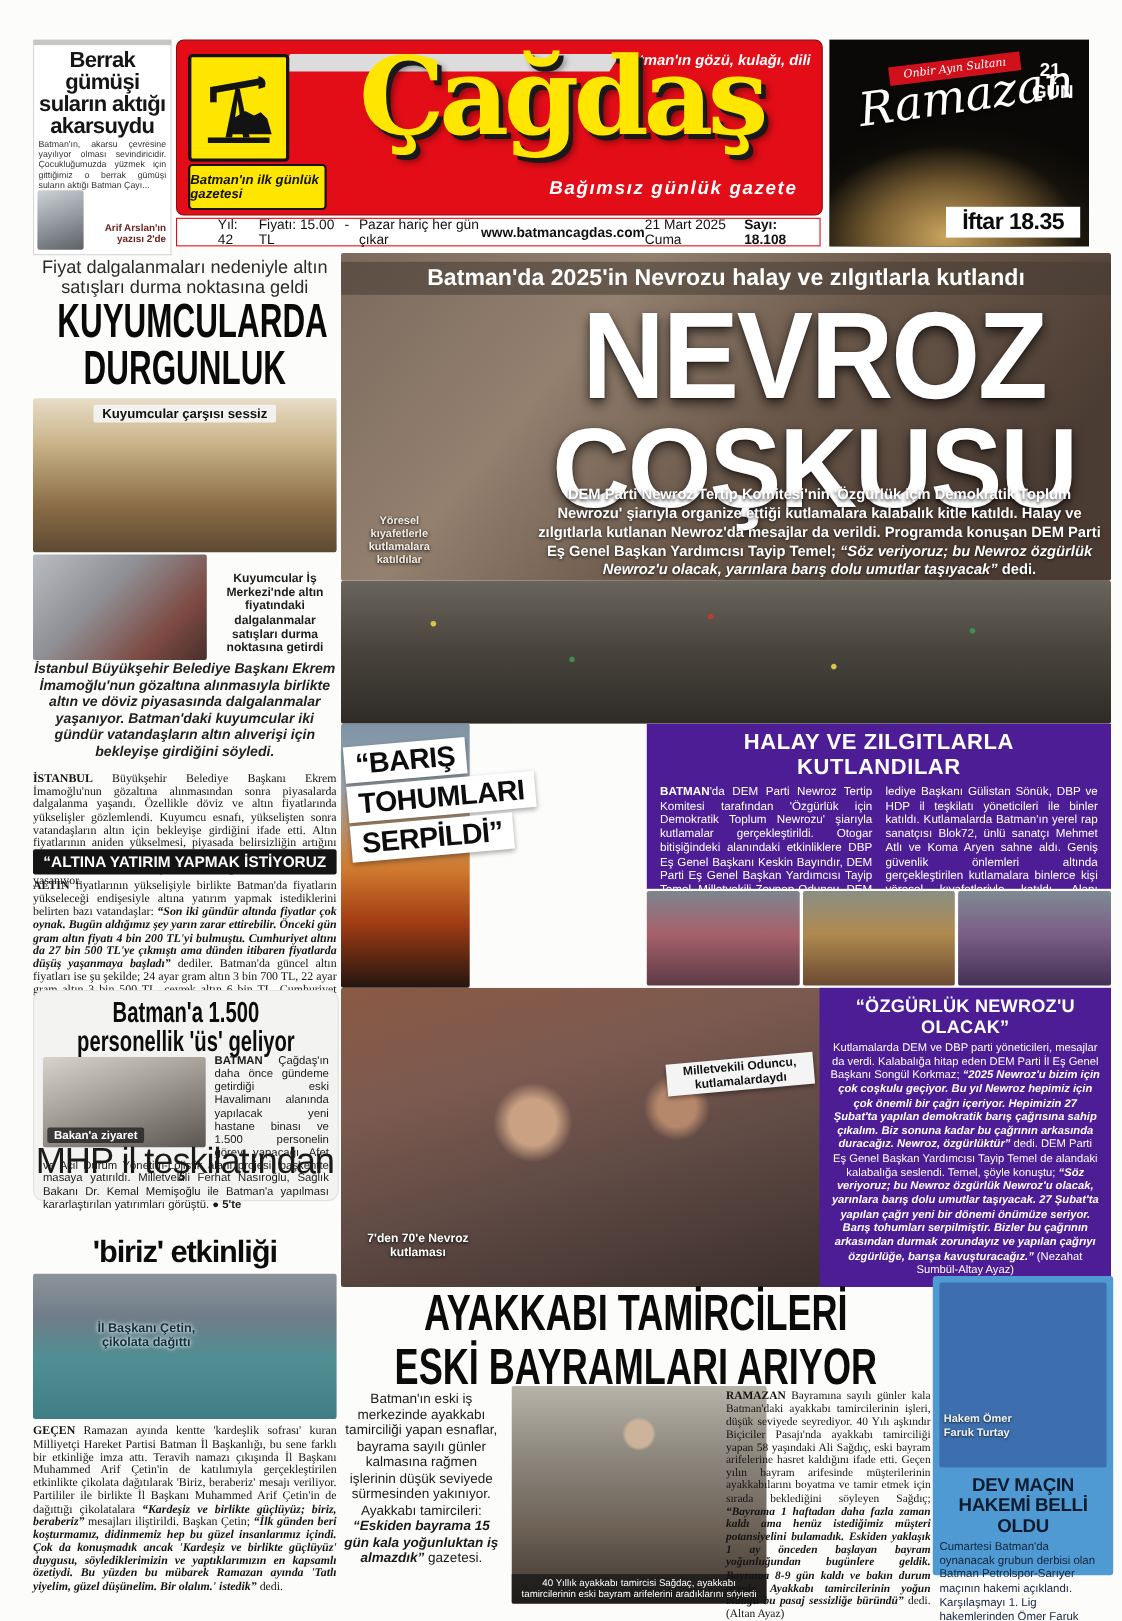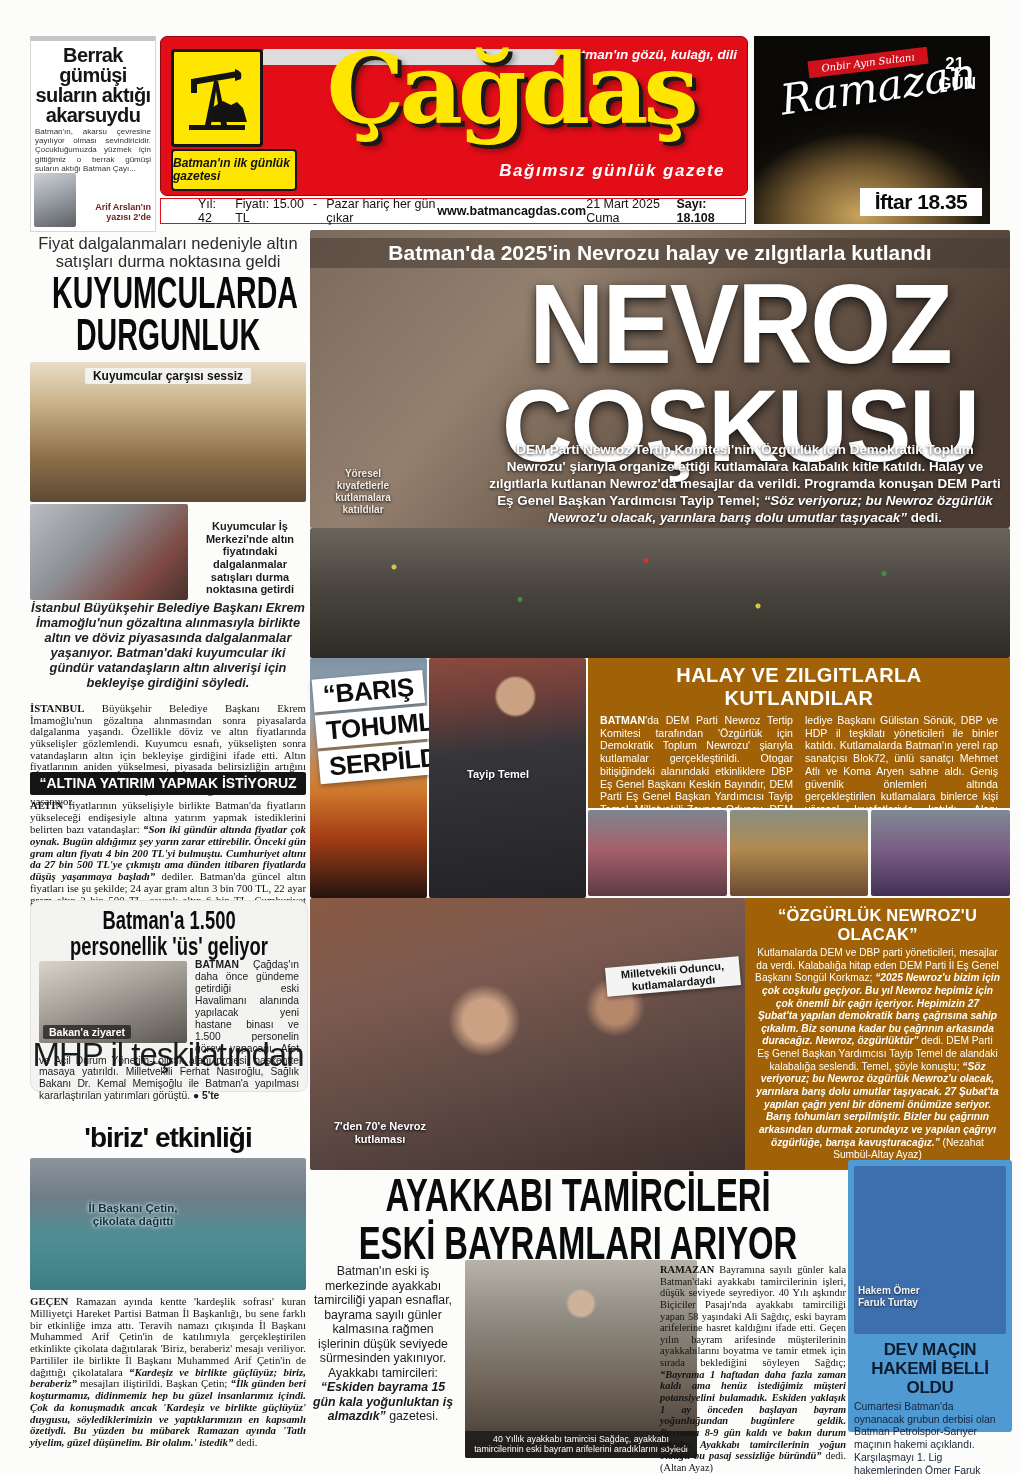--- a/index.html
+++ b/index.html
@@ -97,21 +97,21 @@
        linear-gradient(180deg,#6a655c 0%,#4a463f 45%,#2e2b26 100%);}
   .ph-fire{left:310px;top:658px;width:117px;height:240px;
      background:linear-gradient(180deg,#7e93a5 0%,#9aa7b0 22%,#d07a2e 55%,#a33d14 75%,#241510 100%);}
   .quote-stack{position:absolute;left:316px;top:672px;transform:rotate(-5deg);}
   .quote-stack div{background:#fff;color:#0d0d0d;font-weight:bold;font-size:26px;letter-spacing:-0.5px;
                    padding:1px 10px;margin-bottom:3px;width:max-content;box-shadow:0 2px 5px rgba(0,0,0,.35);}
   .ph-temel{left:429px;top:658px;width:157px;height:240px;
      background:radial-gradient(circle 30px at 55% 16%,#caa183 0 60%,transparent 70%),
                 linear-gradient(175deg,#8b4a3e 0%,#6e3f3a 18%,#35353a 40%,#232327 100%);}
   .temel-cap{position:absolute;left:34px;top:110px;width:70px;text-align:center;color:#fff;font-weight:bold;font-size:11px;line-height:1.2;text-shadow:0 1px 2px #000;}
-  .redbox{background:#a16207;color:#fff;box-sizing:border-box;}
+  .redbox{background:#4c1d95;color:#fff;box-sizing:border-box;}
   .redbox1{left:588px;top:658px;width:422px;height:150px;padding:6px 12px;}
   .rb1-h{text-align:center;font-weight:bold;font-size:20px;letter-spacing:0.5px;margin:0 0 4px;}
   .rb1-cols{display:flex;gap:12px;}
   .rb1-cols div{flex:1;font-size:10.6px;line-height:1.2;text-align:justify;}
   .dress-row{left:588px;top:810px;width:422px;height:86px;display:flex;gap:3px;}
   .dress-row .d{flex:1;border-radius:2px;}
   .d1{background:linear-gradient(180deg,#7d8590 0%,#a6616b 45%,#5d3b45 100%);}
   .d2{background:linear-gradient(180deg,#8a8f85 0%,#b08a4e 45%,#6b4a33 100%);}
   .d3{background:linear-gradient(180deg,#7f8a94 0%,#7a5f86 45%,#443055 100%);}
   .ph-girls{left:310px;top:898px;width:436px;height:272px;
@@ -254,23 +254,20 @@
     </div>
   </div>
   <div class="ph ph-crowd"></div>
 
   <div class="ph ph-fire"></div>
   <div class="quote-stack abs" style="left:316px;top:672px;">
     <div>“BARIŞ</div>
     <div>TOHUMLARI</div>
     <div>SERPİLDİ”</div>
   </div>
-  <div class="ph ph-temel">
-    <div class="temel-cap">Tayip Temel</div>
-  </div>
 
   <div class="abs redbox redbox1">
     <div class="rb1-h">HALAY VE ZILGITLARLA KUTLANDILAR</div>
     <div class="rb1-cols">
       <div><b>BATMAN</b><span>'da DEM Parti Newroz Tertip Komitesi tarafından 'Özgürlük için Demokratik Toplum Newrozu' şiarıyla kutlamalar gerçekleştirildi. Otogar bitişiğindeki alanındaki etkinliklere DBP Eş Genel Başkanı Keskin Bayındır, DEM Parti Eş Genel Başkan Yardımcısı Tayip Temel, Milletvekili Zeynep Oduncu, DEM İl Eş Başkanları Songül Korkmaz ve Mustafa Mesut Tekik, görevden uzaklaştırılan Be-</span></div>
       <div>lediye Başkanı Gülistan Sönük, DBP ve HDP il teşkilatı yöneticileri ile binler katıldı. Kutlamalarda Batman'ın yerel rap sanatçısı Blok72, ünlü sanatçı Mehmet Atlı ve Koma Aryen sahne aldı. Geniş güvenlik önlemleri altında gerçekleştirilen kutlamalara binlerce kişi yöresel kıyafetleriyle katıldı. Alanı dolduran vatandaşlar Newroz'u halaylarla kutladı. Daha sonra parti yöneticileri Newroz ateşini yaktı.</div>
     </div>
   </div>
 
   <div class="abs dress-row">

